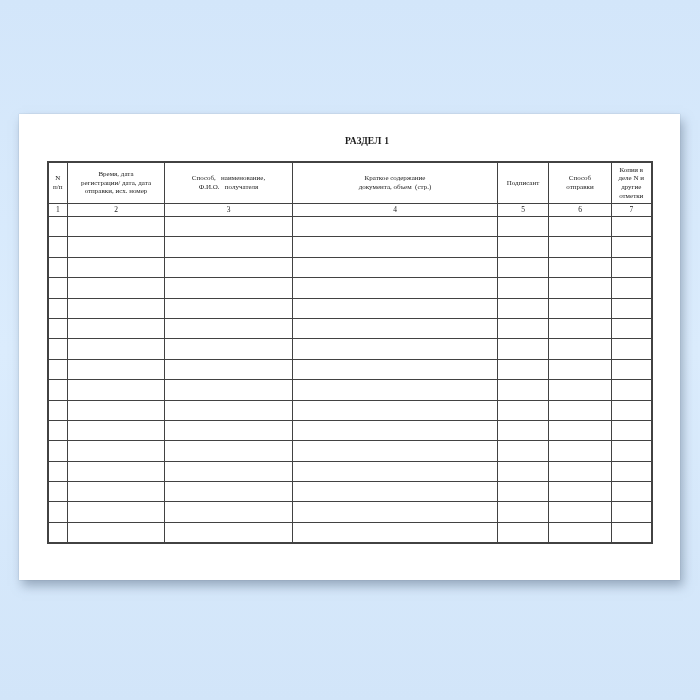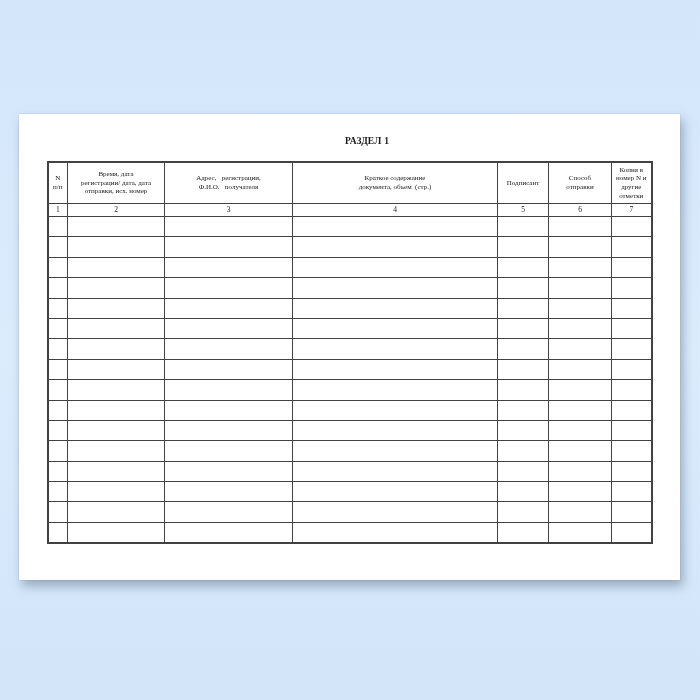--- a/index.html
+++ b/index.html
@@ -81,29 +81,29 @@
         <col style="width:63px">
         <col style="width:40px">
       </colgroup>
       <thead>
         <tr class="head-row">
           <th>N
 п/п</th>
           <th>Время, дата
 регистрации/ дата, дата
 отправки, исх. номер</th>
-          <th>Адрес,   регистрации,
+          <th>Способ,   наименование,
 Ф.И.О.   получателя</th>
           <th>Краткое содержание
 документа, объем  (стр.)</th>
           <th>Подписант</th>
           <th>Способ
 отправки</th>
           <th>Копия в
-номер N и
+деле N и
 другие
 отметки</th>
         </tr>
         <tr class="num-row">
           <td>1</td>
           <td>2</td>
           <td>3</td>
           <td>4</td>
           <td>5</td>
           <td>6</td>

